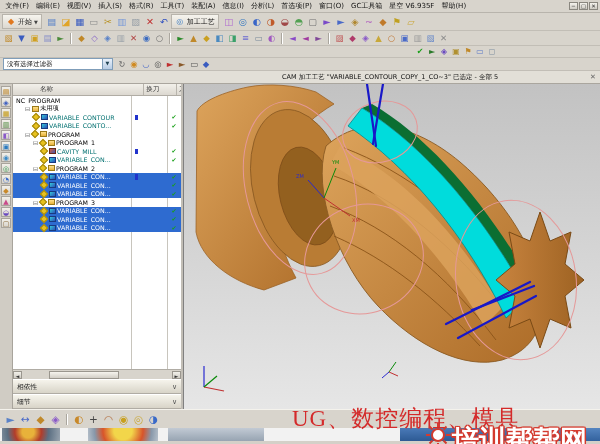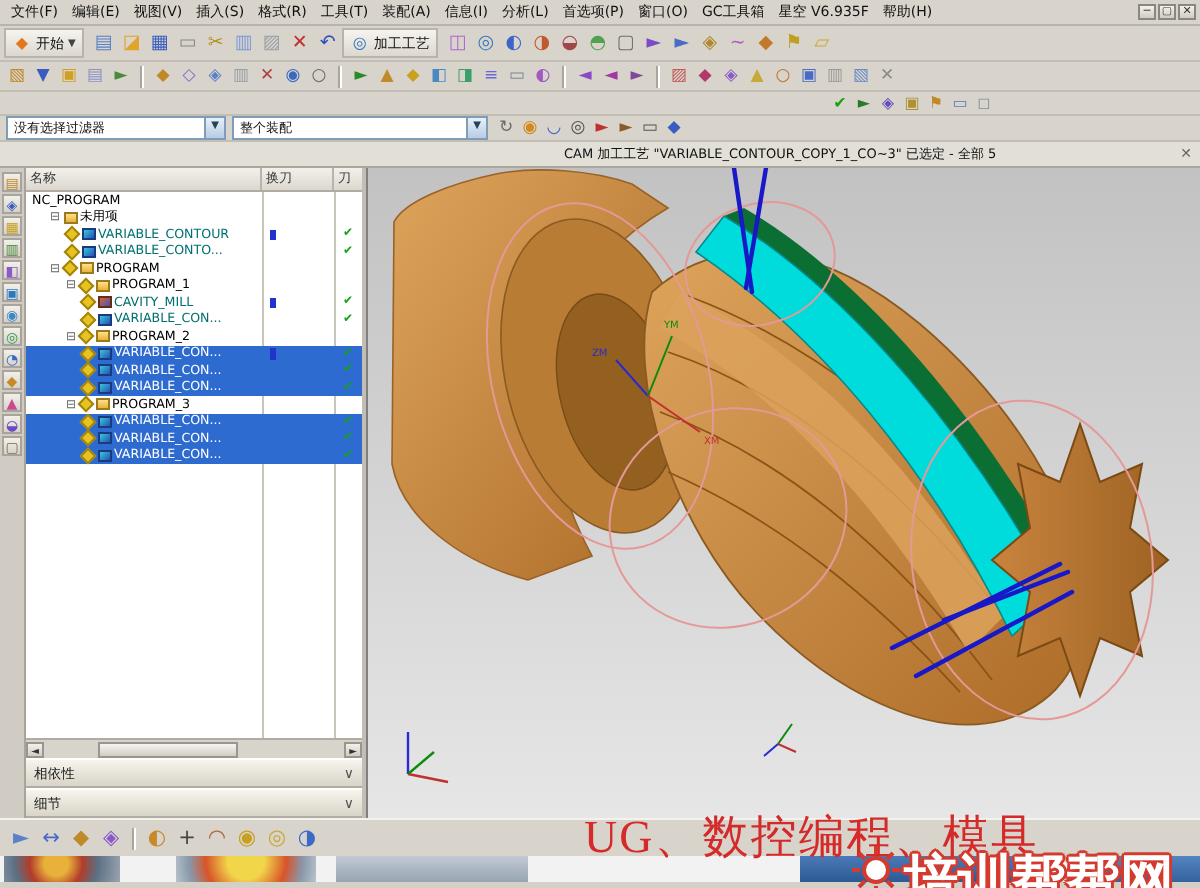--- a/index.html
+++ b/index.html
@@ -47,21 +47,21 @@
   
   .main{height:325px;display:flex;}
   .resbar{width:12px;background:#d0ccc4;border-right:1px solid #a8a49c;display:flex;flex-direction:column;align-items:center;padding-top:2px;gap:1px;}
   .resicon{width:10px;height:10px;line-height:10px;text-align:center;font-size:7px;
     background:linear-gradient(#f2f0ea,#d6d2ca);border:1px solid #a8a49c;box-sizing:border-box;}
   
   .nav{width:168px;background:#f6f5f1;border-right:2px solid #c2beb6;display:flex;flex-direction:column;}
   .navheader{height:13px;background:linear-gradient(#ece9e1,#d2cec6);border-bottom:1px solid #b0aca4;
     display:flex;align-items:center;gap:2px;padding:0 2px;font-size:6.8px;font-weight:bold;color:#222;}
   .navgrip{color:#888;font-size:6px;}
-  .colhead{height:11px;display:flex;background:linear-gradient(#f2f0ea,#dcd8d0);border-bottom:1px solid #b0aca4;font-size:6.5px;color:#333;}
+  .colhead{height:11px;display:flex;background:linear-gradient(#f2f0ea,#dcd8d0);border-bottom:1px solid #b0aca4;font-size:6.5px;color:#333;padding-left:25px;}
   .colhead .c{padding:1px 2px;border-right:1px solid #b8b4ac;box-sizing:border-box;overflow:hidden;white-space:nowrap;}
   .treewrap{position:relative;flex:1;background:#fff;overflow:hidden;}
   .colline{position:absolute;top:0;bottom:0;width:1px;background:#c8c5bd;}
   .tree-row{position:relative;height:8.5px;display:flex;align-items:center;font-size:6.3px;white-space:nowrap;}
   .tree-row .lbl{overflow:hidden;}
   .tree-row.sel{background:#2e6bd0;}
   .tree-row.sel .lbl{color:#fff !important;}
   .expand{display:inline-block;width:7px;font-size:6px;color:#666;text-align:center;flex:0 0 auto;}
   .wrench{display:inline-block;width:4px;height:4px;background:#e8c21e;border:0.5px solid #a08410;transform:rotate(45deg);margin:0 1px;flex:0 0 auto;}
   .ticon{display:inline-block;width:7px;height:6px;margin:0 1px;flex:0 0 auto;box-sizing:border-box;}
@@ -179,24 +179,20 @@
   <div class="tb tb2b">
     <span style="width:412px"></span>
     <span><span class="tbicon" style="color: rgb(24, 160, 24);">✔</span><span class="tbicon" style="color: rgb(42, 122, 42);">►</span><span class="tbicon" style="color: rgb(106, 74, 192);">◈</span><span class="tbicon" style="color: rgb(176, 144, 48);">▣</span><span class="tbicon" style="color: rgb(192, 136, 40);">⚑</span><span class="tbicon" style="color: rgb(90, 122, 200);">▭</span><span class="tbicon" style="color: rgb(128, 144, 160);">◻</span></span>
   </div>
 
   <div class="selbar">
     <div class="dropdown" style="width:108px">
       <span class="val">没有选择过滤器</span>
       <span class="arrow">▼</span>
     </div>
-    <div class="dropdown" style="width:126px">
-      <span class="val">整个装配</span>
-      <span class="arrow">▼</span>
-    </div>
     <span><span class="tbicon" style="color: rgb(106, 106, 106);">↻</span><span class="tbicon" style="color: rgb(208, 138, 32);">◉</span><span class="tbicon" style="color: rgb(74, 106, 200);">◡</span><span class="tbicon" style="color: rgb(85, 85, 85);">◎</span><span class="tbicon" style="color: rgb(192, 48, 48);">►</span><span class="tbicon" style="color: rgb(138, 90, 42);">►</span><span class="tbicon" style="color: rgb(85, 85, 85);">▭</span><span class="tbicon" style="color: rgb(58, 92, 192);">◆</span></span>
   </div>
 
   <div class="cuebar">
     <span class="cuetext">CAM 加工工艺 "VARIABLE_CONTOUR_COPY_1_CO~3" 已选定 - 全部 5</span>
     <span class="cueclose">✕</span>
   </div>
 
   <div class="main">
 

